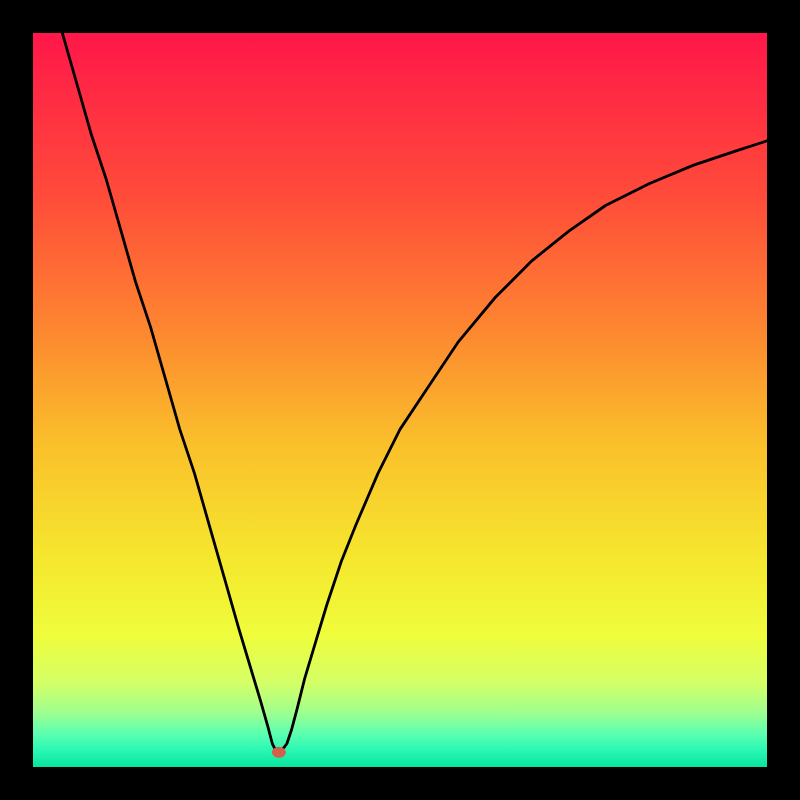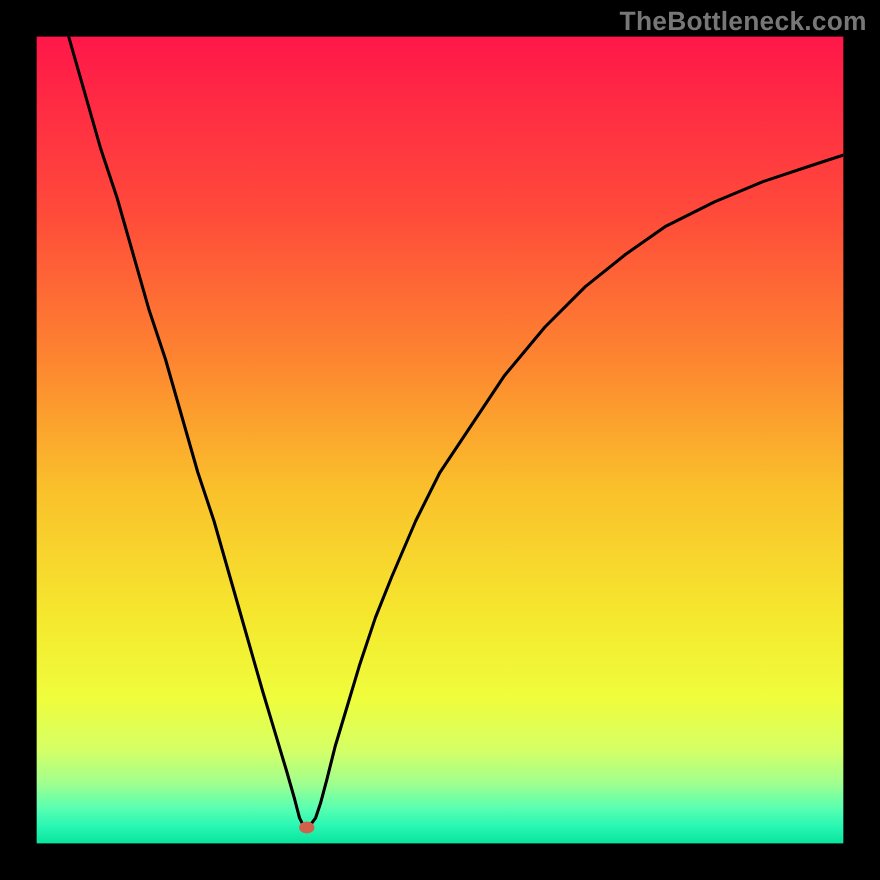--- a/index.html
+++ b/index.html
@@ -72,14 +72,13 @@
             <stop offset="95.50%" stop-color="#5bffb1"></stop>
             <stop offset="97.80%" stop-color="#28f7b3"></stop>
             <stop offset="100.00%" stop-color="#08e49c"></stop>
           </linearGradient>
       </defs>
       <rect x="0" y="0" width="734" height="734" fill="url(#bg-grad)"></rect>
       <path class="plot-curve" d="M29.36 0.00 L44.04 51.38 L58.72 102.76 L73.40 146.80 L88.08 198.18 L102.76 249.56 L117.44 293.60 L132.12 344.98 L146.80 396.36 L161.48 440.40 L176.16 491.78 L190.84 543.16 L205.52 594.54 L216.53 631.24 L227.54 667.94 L234.88 693.63 L239.28 710.51 L242.22 716.38 L245.89 719.32 L249.56 716.38 L253.96 710.51 L258.37 697.30 L264.24 675.28 L271.58 645.92 L282.59 609.22 L293.60 572.52 L308.28 528.48 L322.96 491.78 L344.98 440.40 L367.00 396.36 L396.36 352.32 L425.72 308.28 L462.42 264.24 L499.12 227.54 L535.82 198.18 L572.52 172.49 L616.56 150.47 L660.60 132.12 L704.64 117.44 L734.00 107.90"></path>
       <ellipse class="marker" cx="245.89" cy="719.32" rx="7" ry="5.5" fill="#d1614c"></ellipse>
     </svg>
   </div>
-  <div class="watermark">TheBottleneck.com</div>
 </div>
 
 </body></html>

